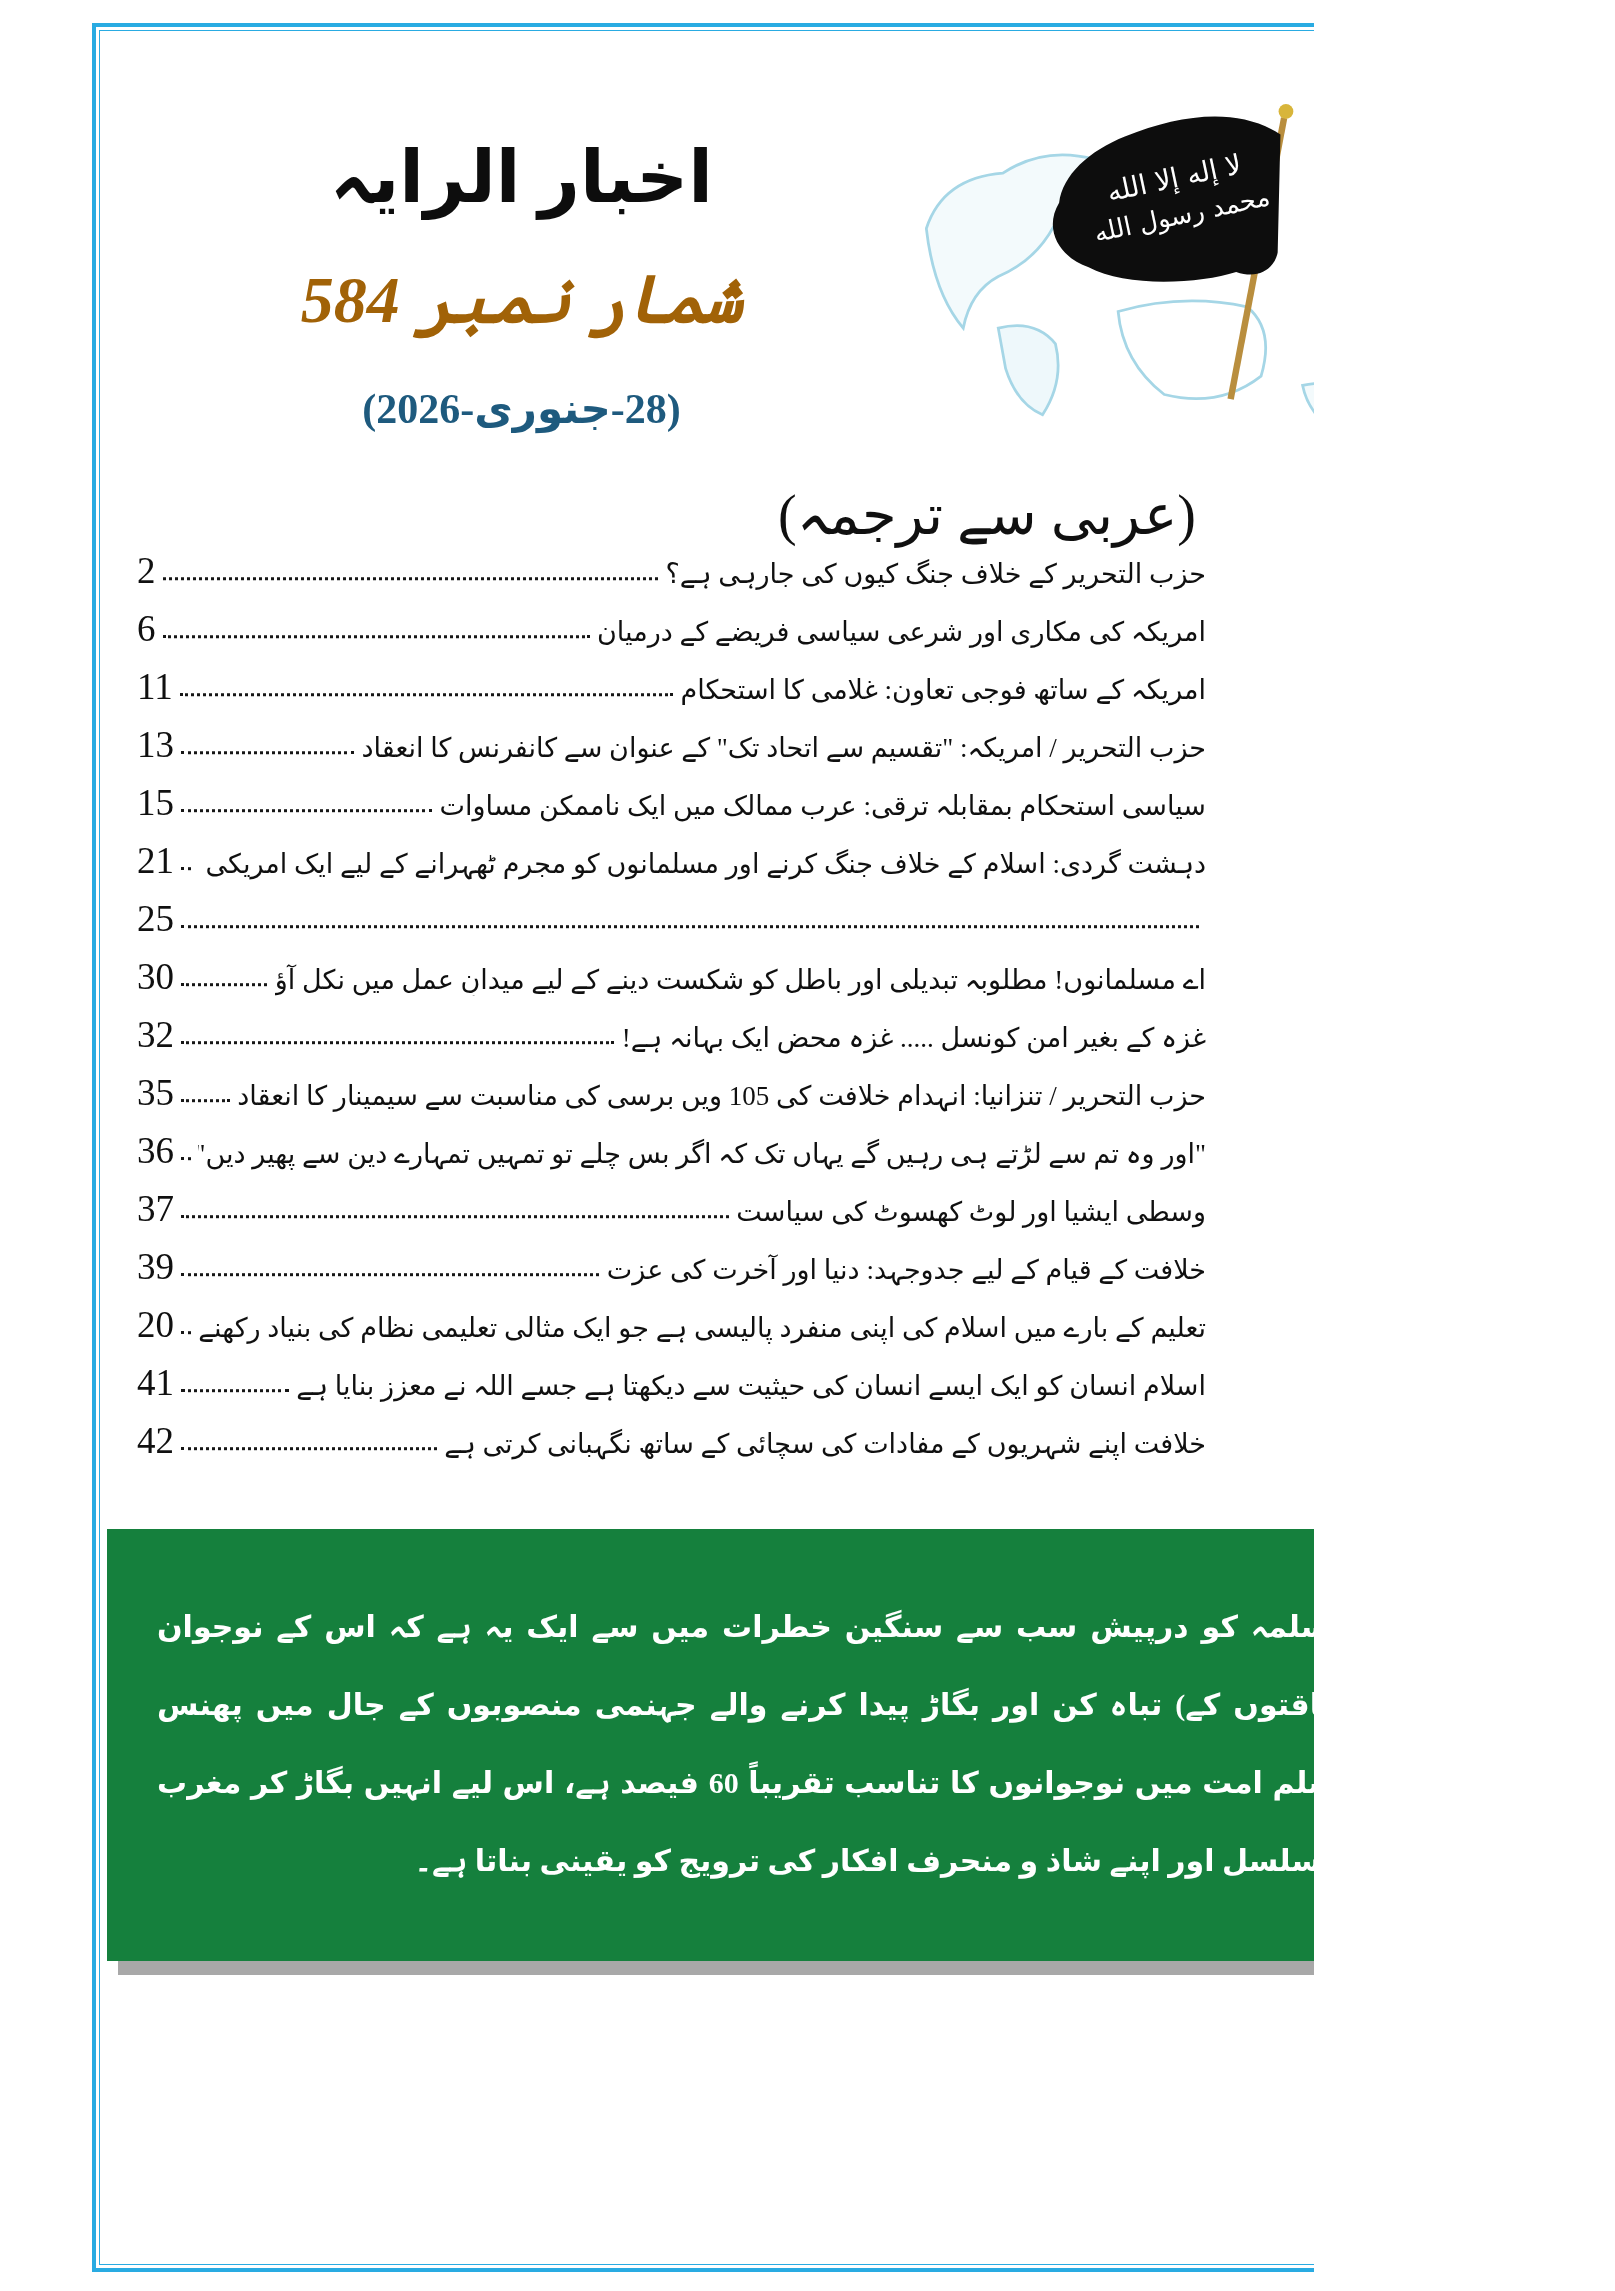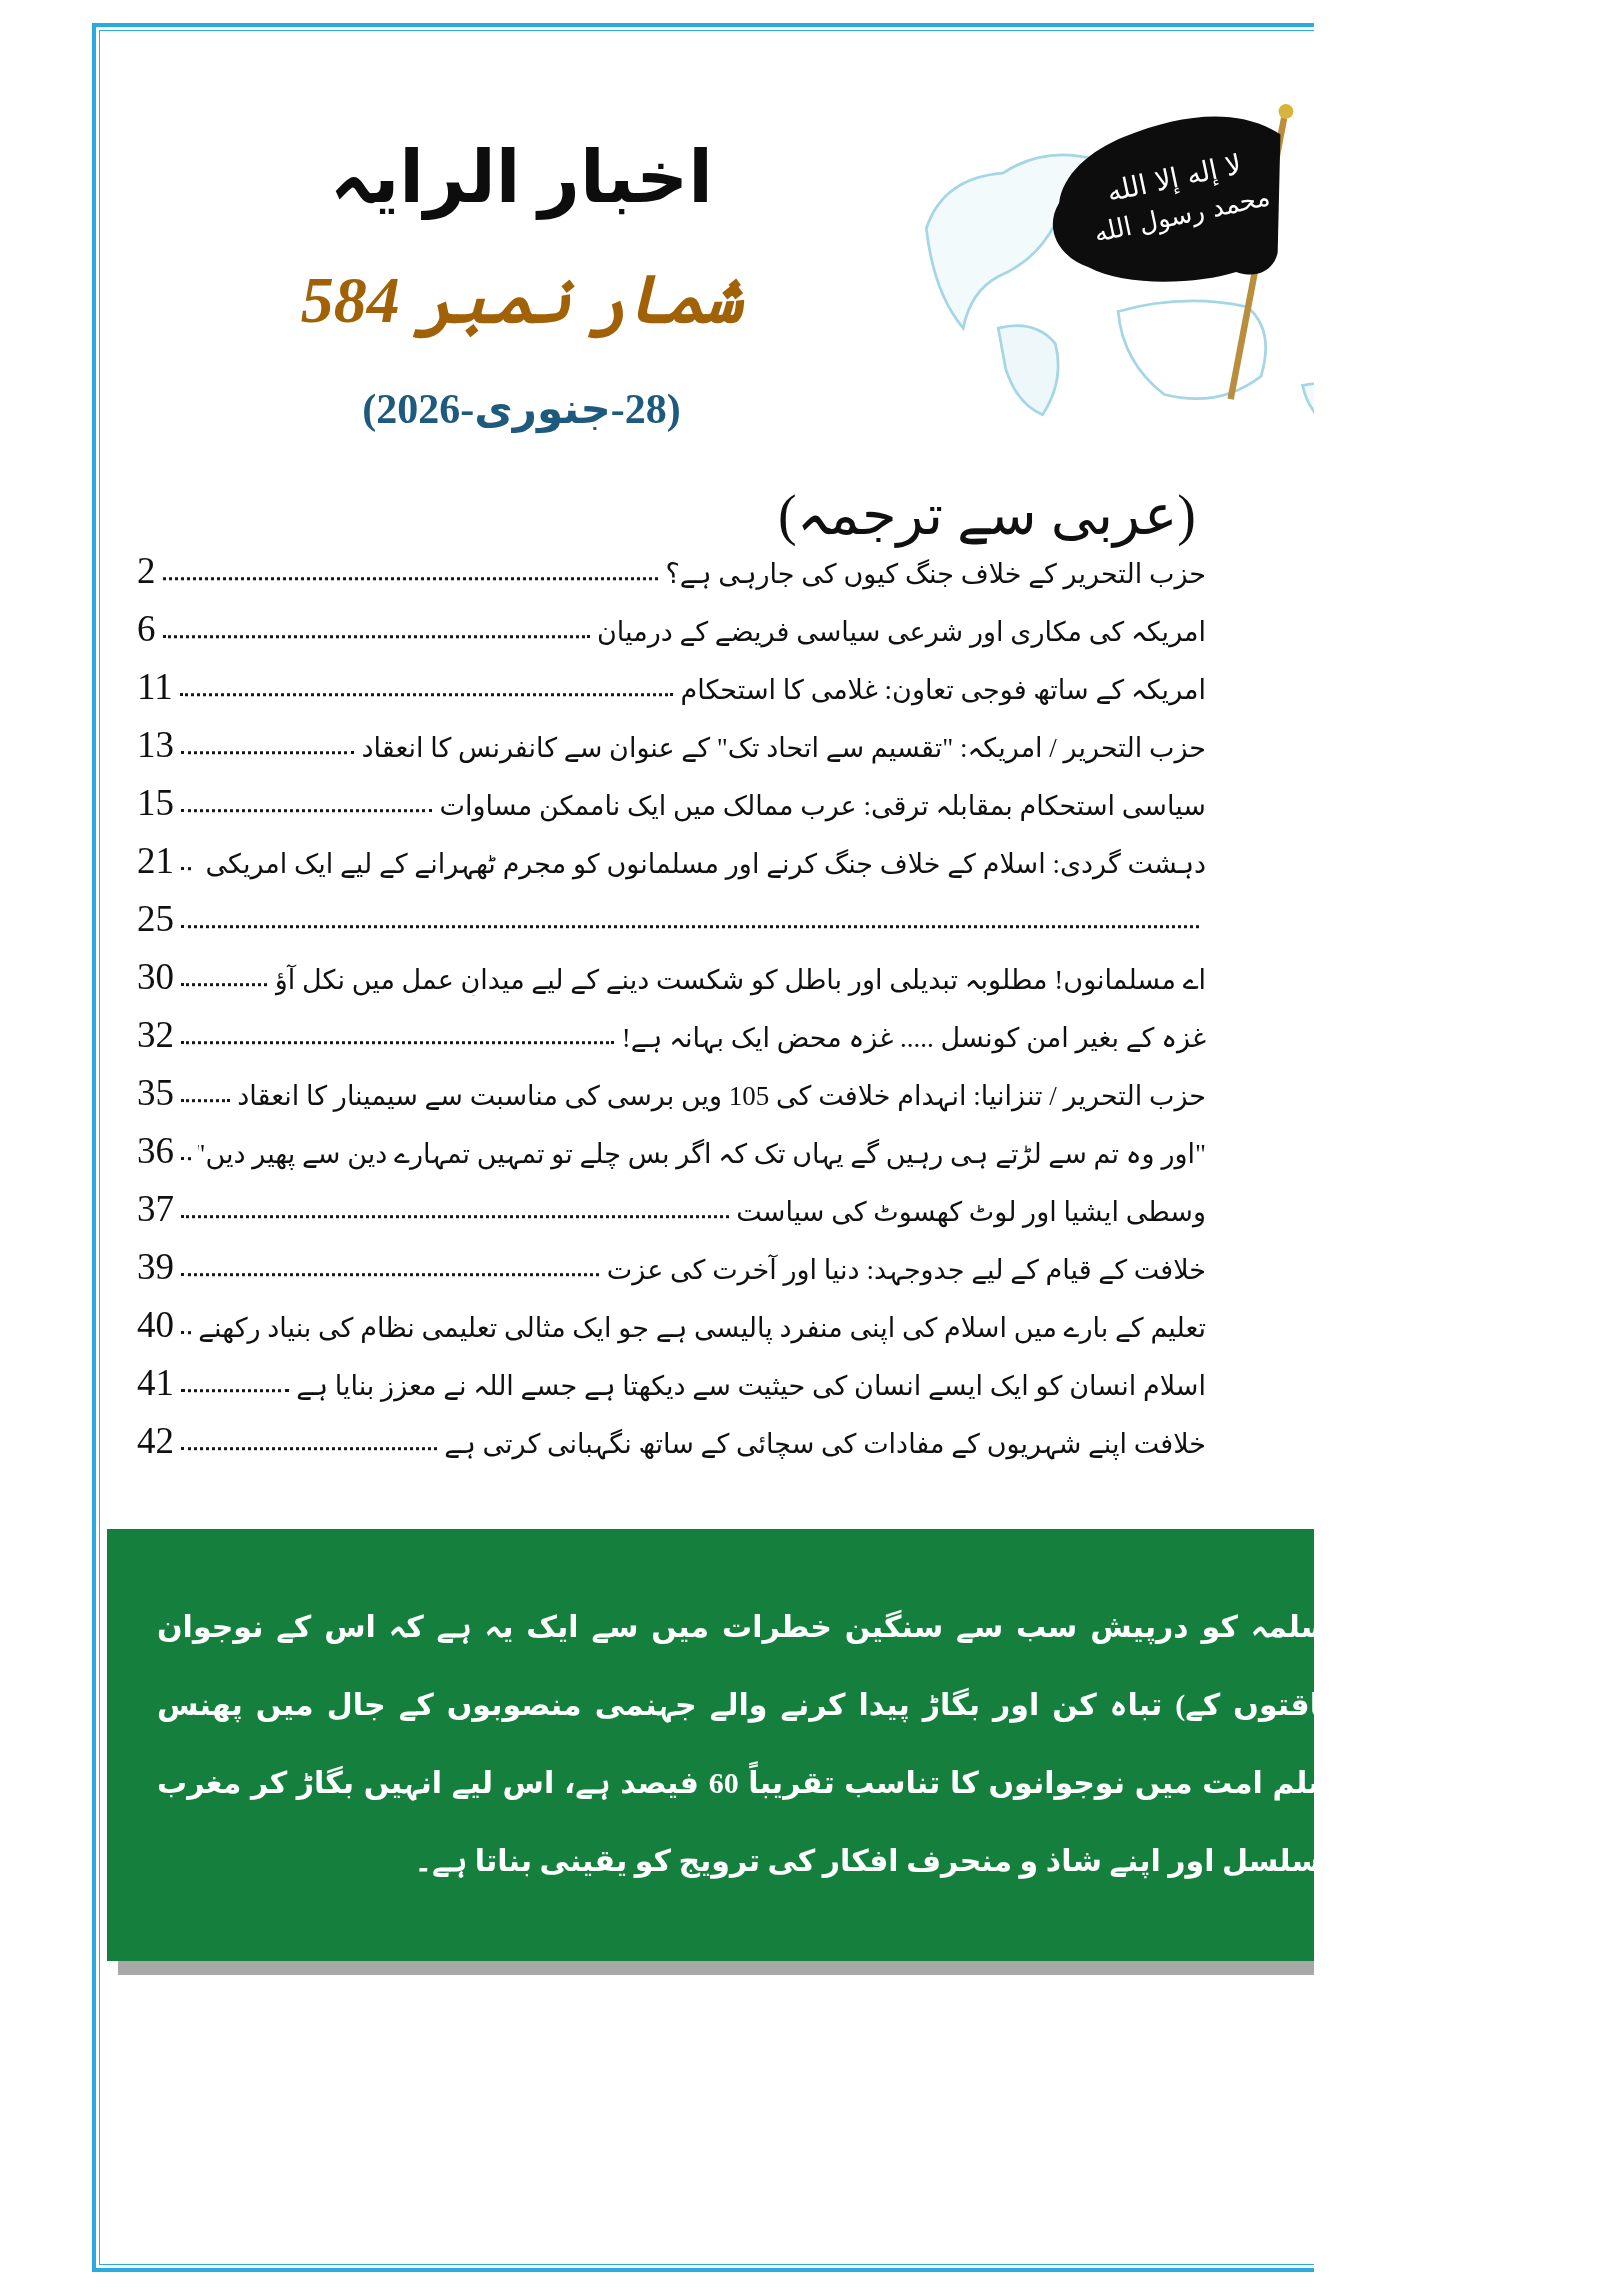--- a/index.html
+++ b/index.html
@@ -166,21 +166,21 @@
 
     <div class="toc-row">
       <span class="t">خلافت کے قیام کے لیے جدوجہد: دنیا اور آخرت کی عزت</span>
       <span class="dots"></span>
       <span class="n">39</span>
     </div>
 
     <div class="toc-row">
       <span class="t">تعلیم کے بارے میں اسلام کی اپنی منفرد پالیسی ہے جو ایک مثالی تعلیمی نظام کی بنیاد رکھنے کی صلاحیت رکھتی ہے</span>
       <span class="dots"></span>
-      <span class="n">40</span>
+      <span class="n">20</span>
     </div>
 
     <div class="toc-row">
       <span class="t">اسلام انسان کو ایک ایسے انسان کی حیثیت سے دیکھتا ہے جسے اللہ نے معزز بنایا ہے</span>
       <span class="dots"></span>
       <span class="n">41</span>
     </div>
 
     <div class="toc-row">
       <span class="t">خلافت اپنے شہریوں کے مفادات کی سچائی کے ساتھ نگہبانی کرتی ہے</span>

